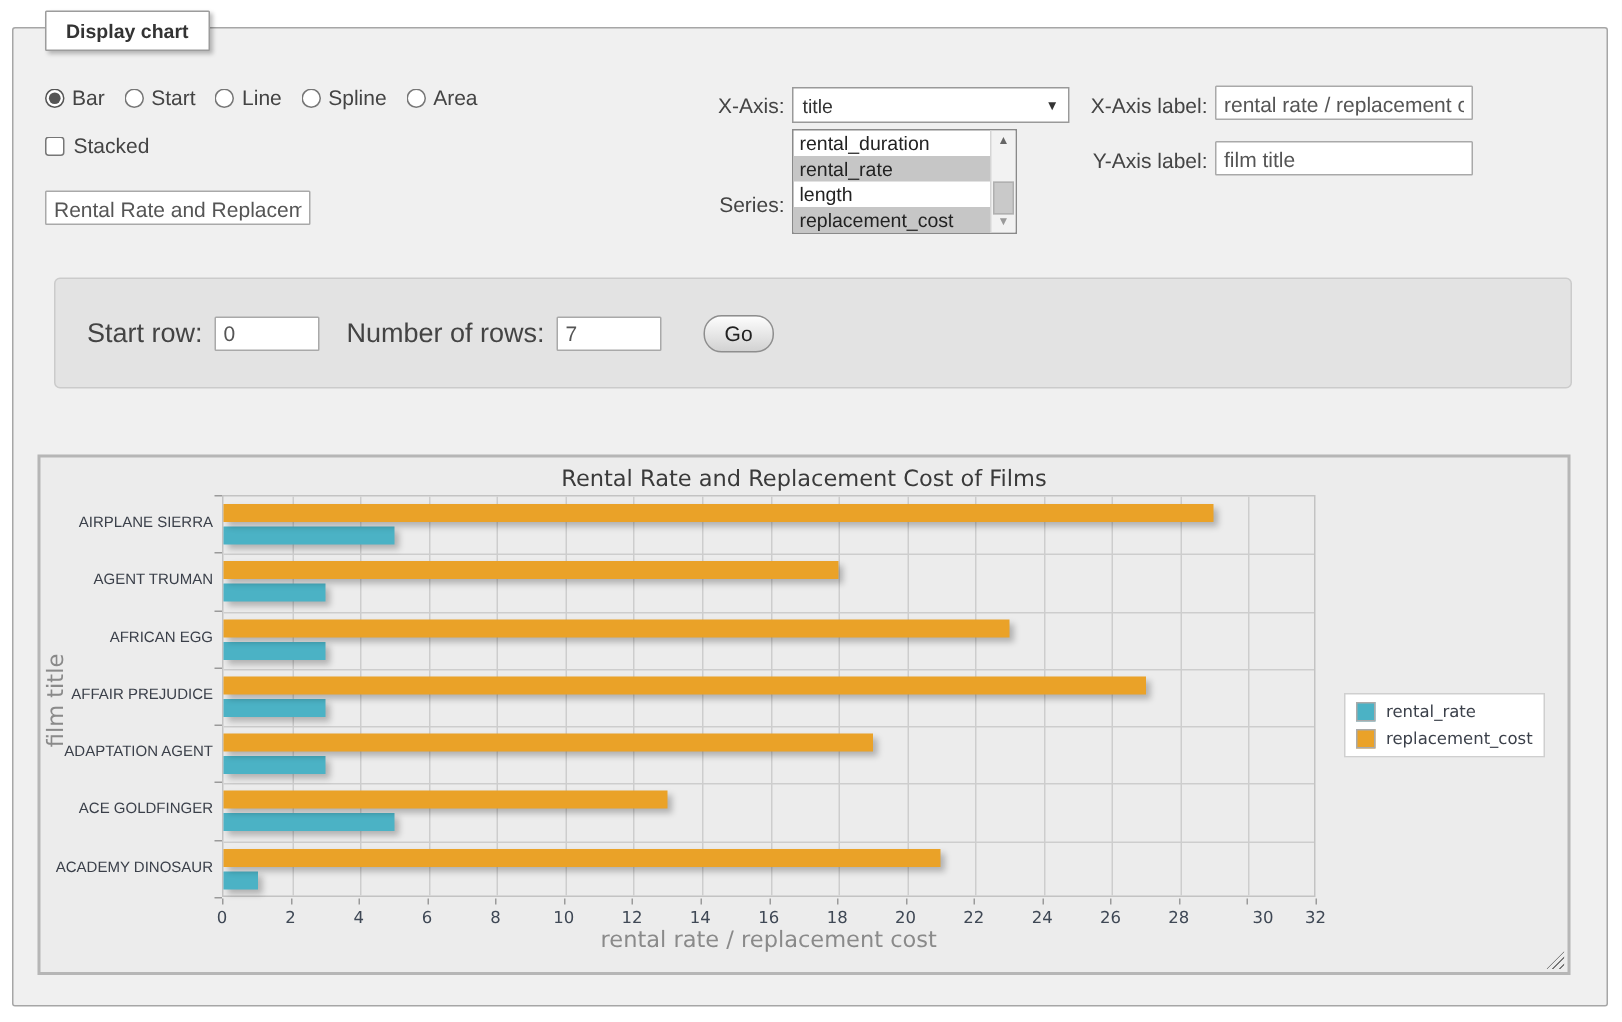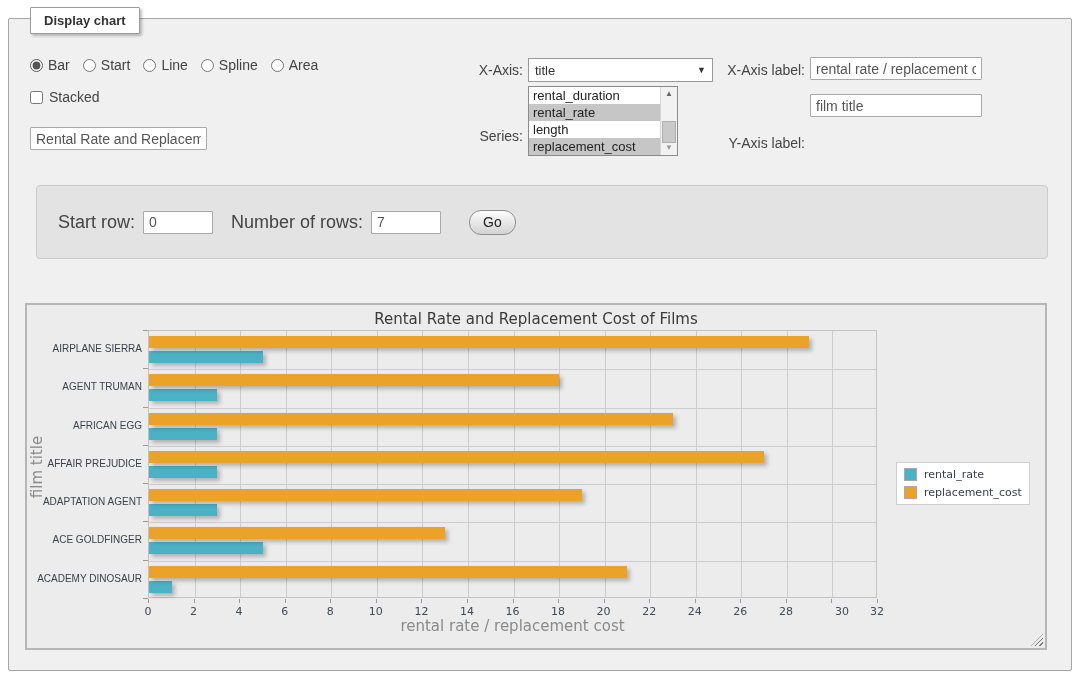--- a/index.html
+++ b/index.html
@@ -45,21 +45,21 @@
   .lb-options { flex:1; }
   .lb-option { height:17px; line-height:17px; font-size:13px; color:#222; padding-left:4px; white-space:nowrap; }
   .lb-option.selected { background:#c6c6c6; }
   .lb-scroll { width:17px; background:#f2f2f2; border-left:1px solid #d5d5d5; position:relative; }
   .lb-arrow { position:absolute; left:0; width:16px; height:14px; text-align:center; font-size:8px; color:#666; line-height:14px; }
   .lb-arrow.up { top:0; }
   .lb-arrow.down { bottom:0; color:#9a9a9a; }
   .lb-thumb { position:absolute; left:1px; top:34px; width:14px; height:22px; background:#c9c9c9; border:1px solid #b0b0b0; }
 
   .right-label { position:absolute; font-size:14px; color:#444; width:96px; text-align:right; left:700px; }
-  .xlab-pos { top:43px; } .ylab-pos { top:80px;margin-top:36px; }
+  .xlab-pos { top:43px; } .ylab-pos { top:80px; }
   .xlab-input { position:absolute; left:801px; top:38px; width:172px; }
   .ylab-input { position:absolute; left:801px; top:75px; width:172px; }
 
   
   .rows-box {
     position:absolute; left:27px; top:166px; width:1012px; height:74px;
     background:#e3e3e3; border:1px solid #cbcbcb; border-radius:4px;
     display:flex; align-items:center; padding-left:21px; gap:8px;
   }
   .rows-box label { font-size:18px; color:#444; }

